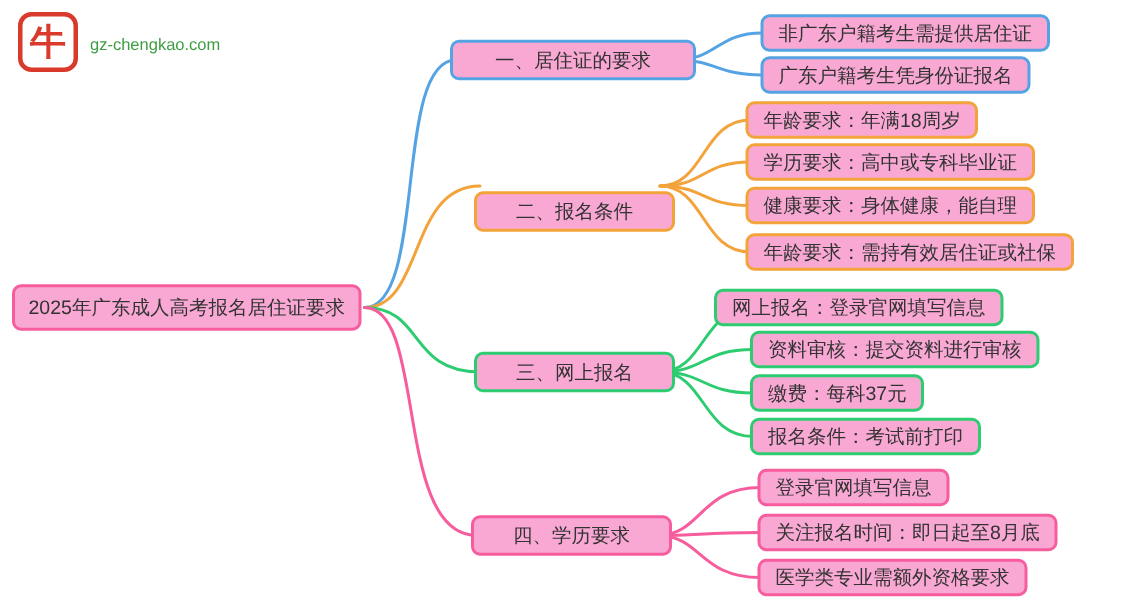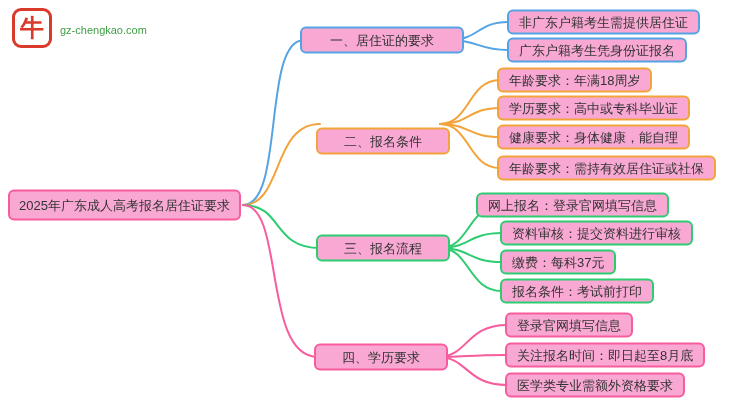--- a/index.html
+++ b/index.html
@@ -67,21 +67,21 @@
     <div class="logo-icon">牛</div>
     <div>
       <div class="logo-url">gz-chengkao.com</div>
     </div>
   </div>
 
   <div class="node root" style="left:8px;top:205px;">2025年广东成人高考报名居住证要求</div>
 
   <div class="node branch b1" style="left:300px;top:40px;min-width:164px;">一、居住证的要求</div>
   <div class="node branch b2" style="left:316px;top:124px;min-width:134px;margin-top:17px;">二、报名条件</div>
-  <div class="node branch b3" style="left:316px;top:248px;min-width:134px;">三、报名流程</div>
+  <div class="node branch b3" style="left:316px;top:248px;min-width:134px;">三、网上报名</div>
   <div class="node branch b4" style="left:314px;top:357px;min-width:134px;">四、学历要求</div>
 
   <div class="node leaf b1" style="left:507px;top:22px;">非广东户籍考生需提供居住证</div>
   <div class="node leaf b1" style="left:507px;top:50px;">广东户籍考生凭身份证报名</div>
 
   <div class="node leaf b2" style="left:497px;top:80px;">年龄要求：年满18周岁</div>
   <div class="node leaf b2" style="left:497px;top:108px;">学历要求：高中或专科毕业证</div>
   <div class="node leaf b2" style="left:497px;top:137px;">健康要求：身体健康，能自理</div>
   <div class="node leaf b2" style="left:497px;top:168px;">年龄要求：需持有效居住证或社保</div>
 

